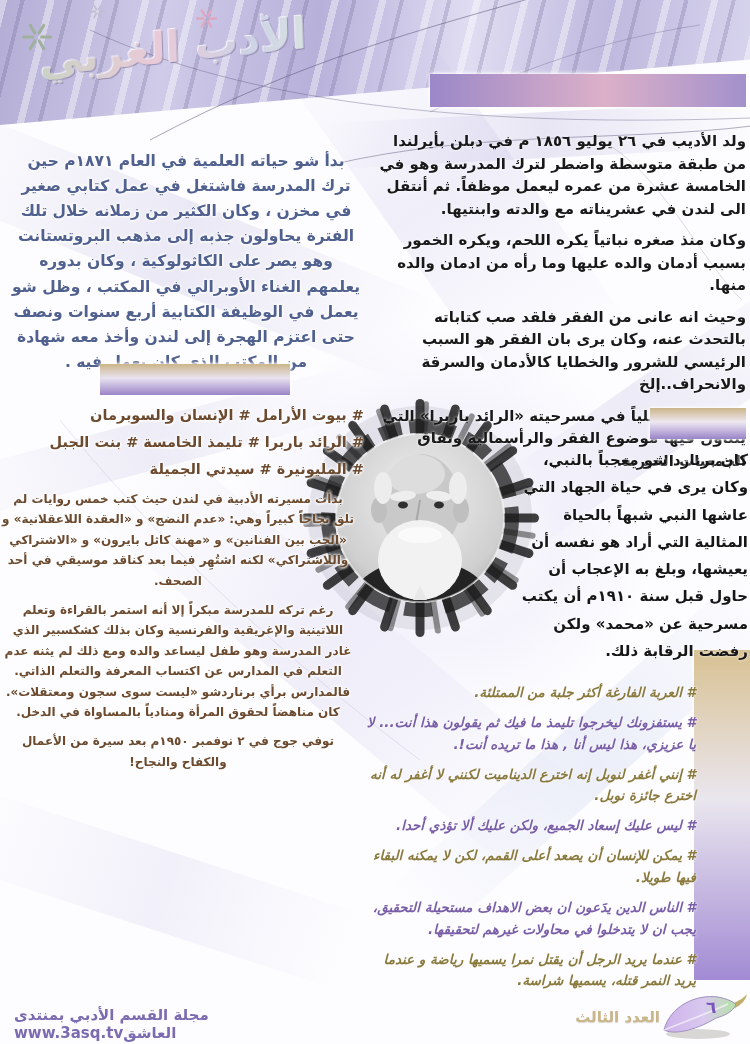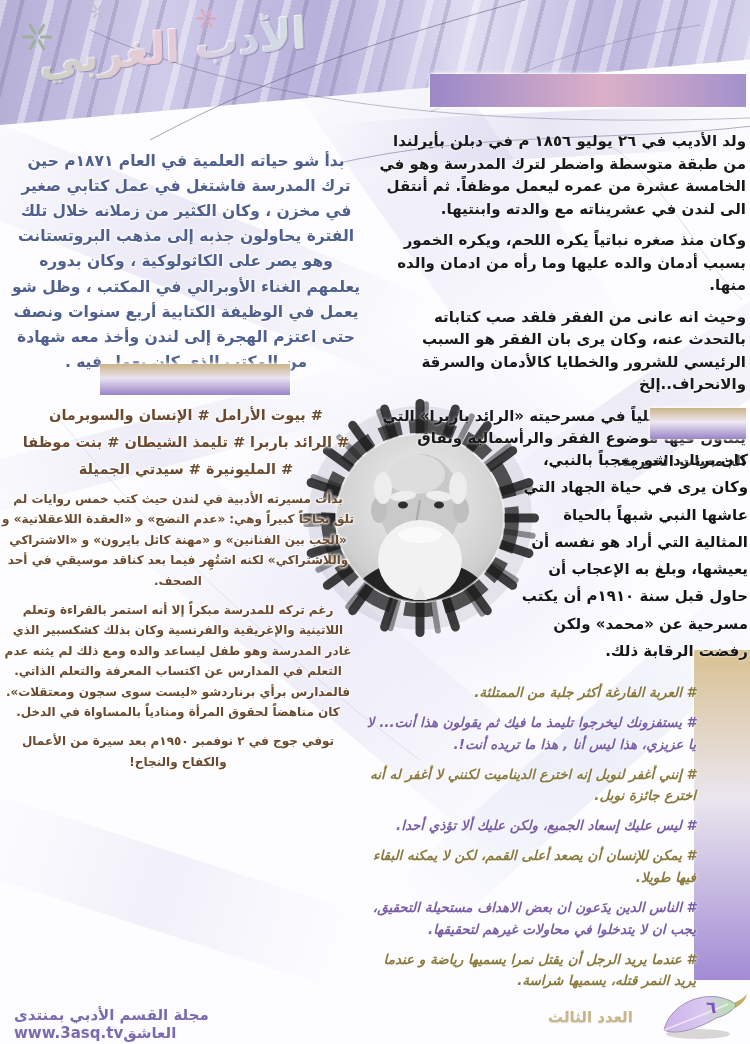--- a/index.html
+++ b/index.html
@@ -70,21 +70,21 @@
     font-size:15.5px; font-weight:bold; line-height:1.62;
   }
   
   .plays-heading{
     position:absolute; left:100px; top:364px; width:190px; z-index:5;
     text-align:center; font-size:27px; font-weight:bold; direction:rtl;
     background:linear-gradient(180deg,#cbb58a 0%,#e9e2f0 45%,#9a84c8 100%);
   }
   .plays-list{
     position:absolute; left:8px; top:402px; width:356px; z-index:5;
-    direction:rtl; text-align:center; color:#6b4a2f;
+    direction:rtl; color:#6b4a2f;
     font-size:14.5px; font-weight:bold; line-height:1.85;
   }
   
   .career{
     position:absolute; left:2px; top:489px; width:352px; z-index:5;
     direction:rtl; text-align:center; color:#6b4a2f;
     font-size:12px; font-weight:bold; line-height:1.7;
   }
   .career p{margin:0 0 9px 0;}
   
@@ -117,23 +117,22 @@
   }
   
   .footer-credit{
     position:absolute; left:14px; top:1006px; width:340px; z-index:5;
     direction:rtl; text-align:left; color:#7b6bb0;
     font-size:15px; font-weight:bold;
   }
   .footer-credit a{color:#7b6bb0; text-decoration:none; direction:ltr; unicode-bidi:embed;}
   .issue-label{
     position:absolute; left:540px; top:1008px; width:120px; z-index:5;
-    direction:rtl; text-align:left; color:#c9b68a; font-size:15px; font-weight:bold;
+    direction:rtl; text-align:right; color:#c9b68a; font-size:15px; font-weight:bold;
     text-shadow:0 1px 1px rgba(120,100,60,.25);
-    margin-left:8px;
   }
   .leaf{position:absolute; left:658px; top:988px; width:90px; height:54px; z-index:5;}
   .page-num{
     position:absolute; left:706px; top:997px; z-index:6;
     color:#7a54c0; font-size:17px; font-weight:bold;
   }
 </style>
 </head>
 <body>
 
@@ -194,21 +193,21 @@
     <p>وكان منذ صغره نباتياً يكره اللحم، ويكره الخمور بسبب أدمان والده عليها وما رأه من ادمان والده منها.</p>
     <p>وحيث انه عانى من الفقر فلقد صب كتاباته بالتحدث عنه، وكان يرى بان الفقر هو السبب الرئيسي للشرور والخطايا كالأدمان والسرقة والانحراف..إلخ</p>
     <p>ويظهر ذلك جلياً في مسرحيته «الرائد باربرا» التي يتناول فيها موضوع الفقر والرأسمالية ونفاق الجمعيات الخيرية.</p>
   </div>
 
   <div class="early-life glow">بدأ شو حياته العلمية في العام ١٨٧١م حين ترك المدرسة فاشتغل في عمل كتابي صغير في مخزن ، وكان الكثير من زملانه خلال تلك الفترة يحاولون جذبه إلى مذهب البروتستانت وهو يصر على الكاثولوكية ، وكان بدوره يعلمهم الغناء الأوبرالي في المكتب ، وظل شو يعمل في الوظيفة الكتابية أربع سنوات ونصف حتى اعتزم الهجرة إلى لندن وأخذ معه شهادة من المكتب الذي كان يعمل فيه .</div>
 
   <div class="plays-heading grad-text">مسرحياته</div>
   <div class="plays-list glow">
     <div># بيوت الأرامل # الإنسان والسوبرمان</div>
-    <div># الرائد باربرا # تليمذ الشيطان # بنت موظفا</div>
+    <div># الرائد باربرا # تليمذ الخامسة # بنت الجبل</div>
     <div># المليونيرة # سيدتي الجميلة</div>
   </div>
 
   <div class="career glow">
     <p>بدأت مسيرته الأدبية في لندن حيث كتب خمس روايات لم تلق نجاحاً كبيراً وهي: «عدم النضج» و «العقدة اللاعقلانية» و «الحب بين الفنانين» و «مهنة كاثل بايرون» و «الاشتراكي واللاشتراكي» لكنه اشتُهِر فيما بعد كناقد موسيقي في أحد الصحف.</p>
     <p>رغم تركه للمدرسة مبكراً إلا أنه استمر بالقراءة وتعلم اللاتينية والإغريقية والفرنسية وكان بذلك كشكسبير الذي غادر المدرسة وهو طفل ليساعد والده ومع ذلك لم يثنه عدم التعلم في المدارس عن اكتساب المعرفة والتعلم الذاتي. فالمدارس برأي برناردشو «ليست سوى سجون ومعتقلات». كان مناهضاً لحقوق المرأة ومنادياً بالمساواة في الدخل.</p>
     <p>توفي جوج في ٢ نوفمبر ١٩٥٠م بعد سيرة من الأعمال والكفاح والنجاح!</p>
   </div>
 
   <div class="photo">

